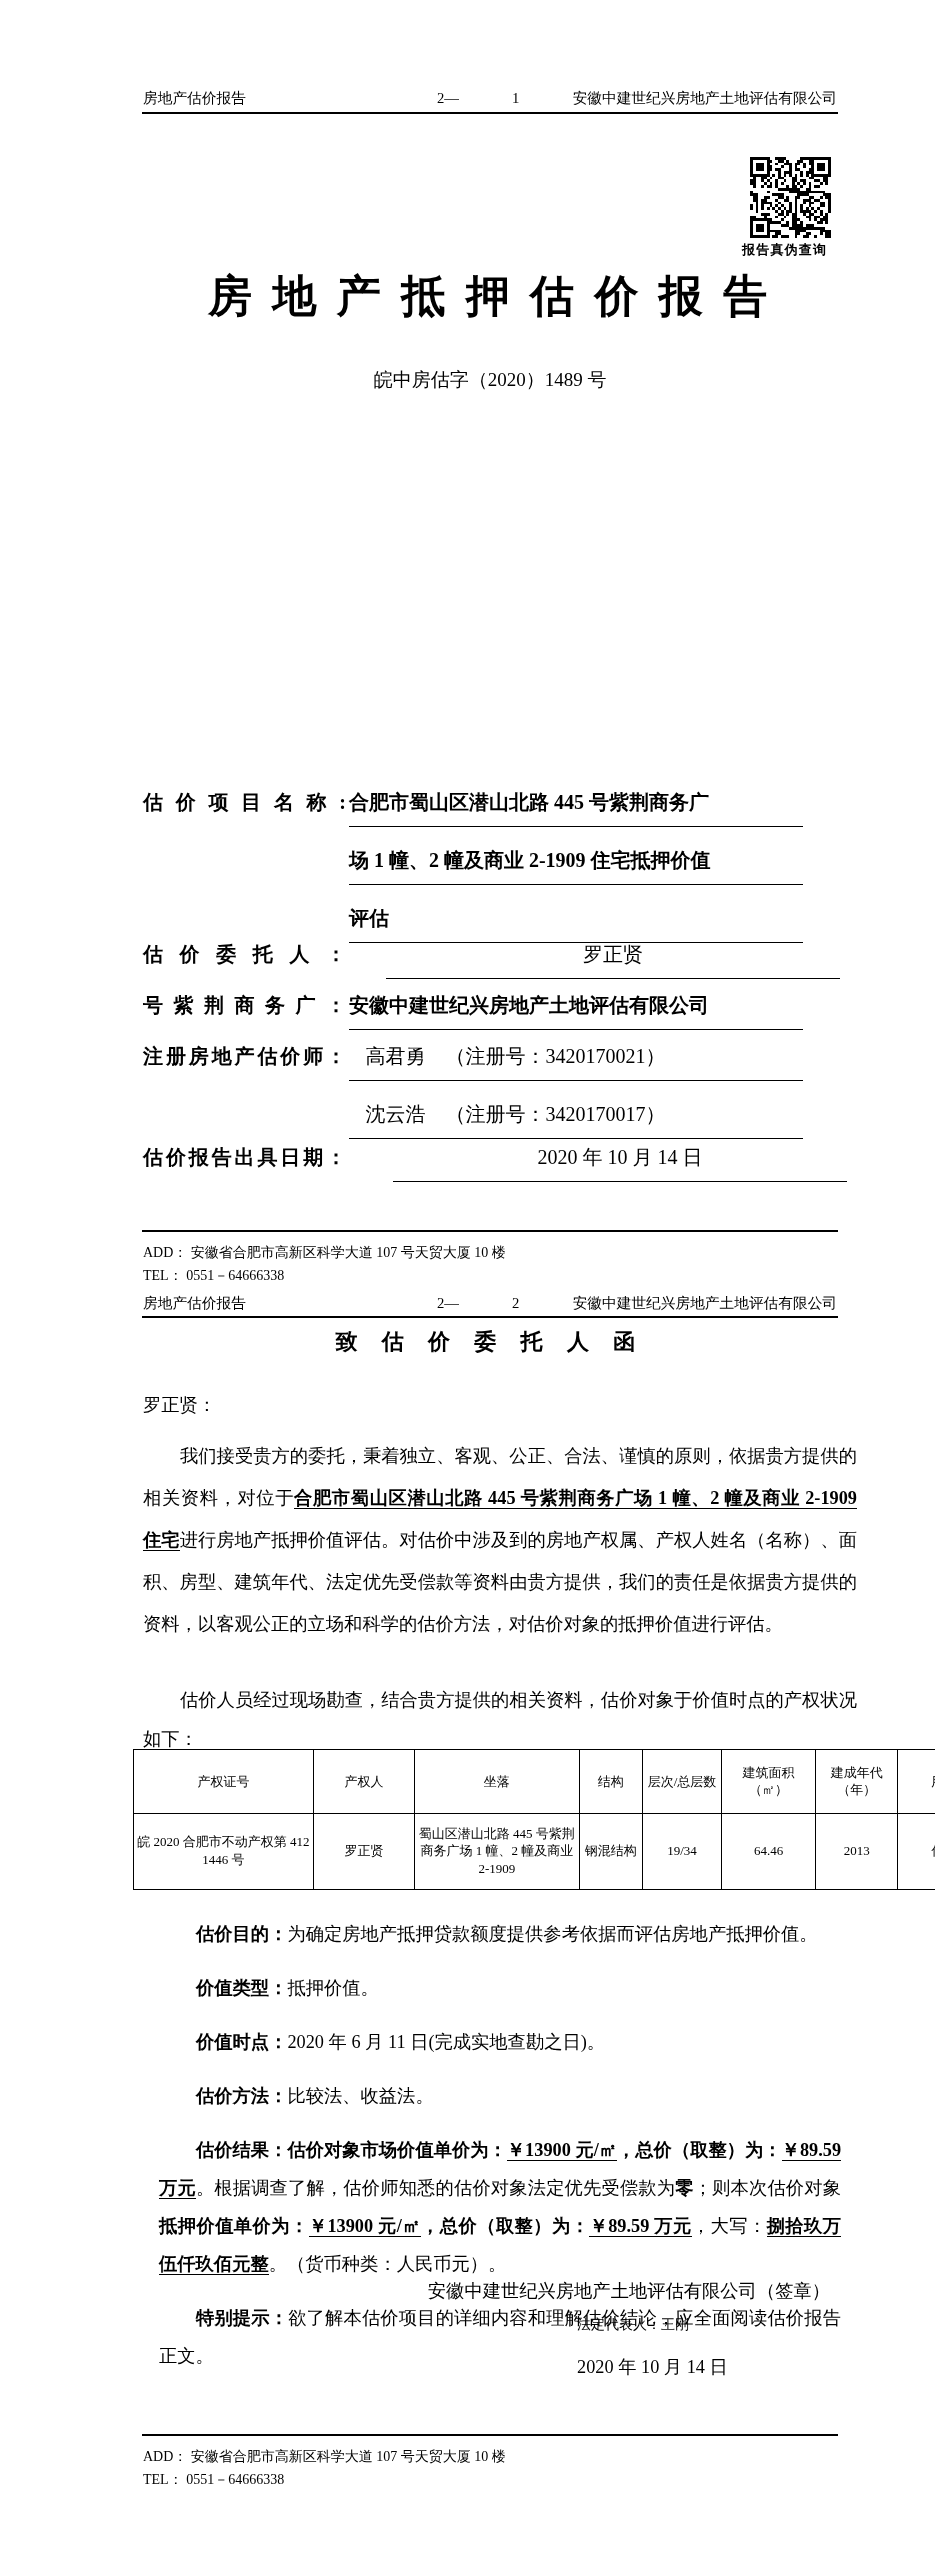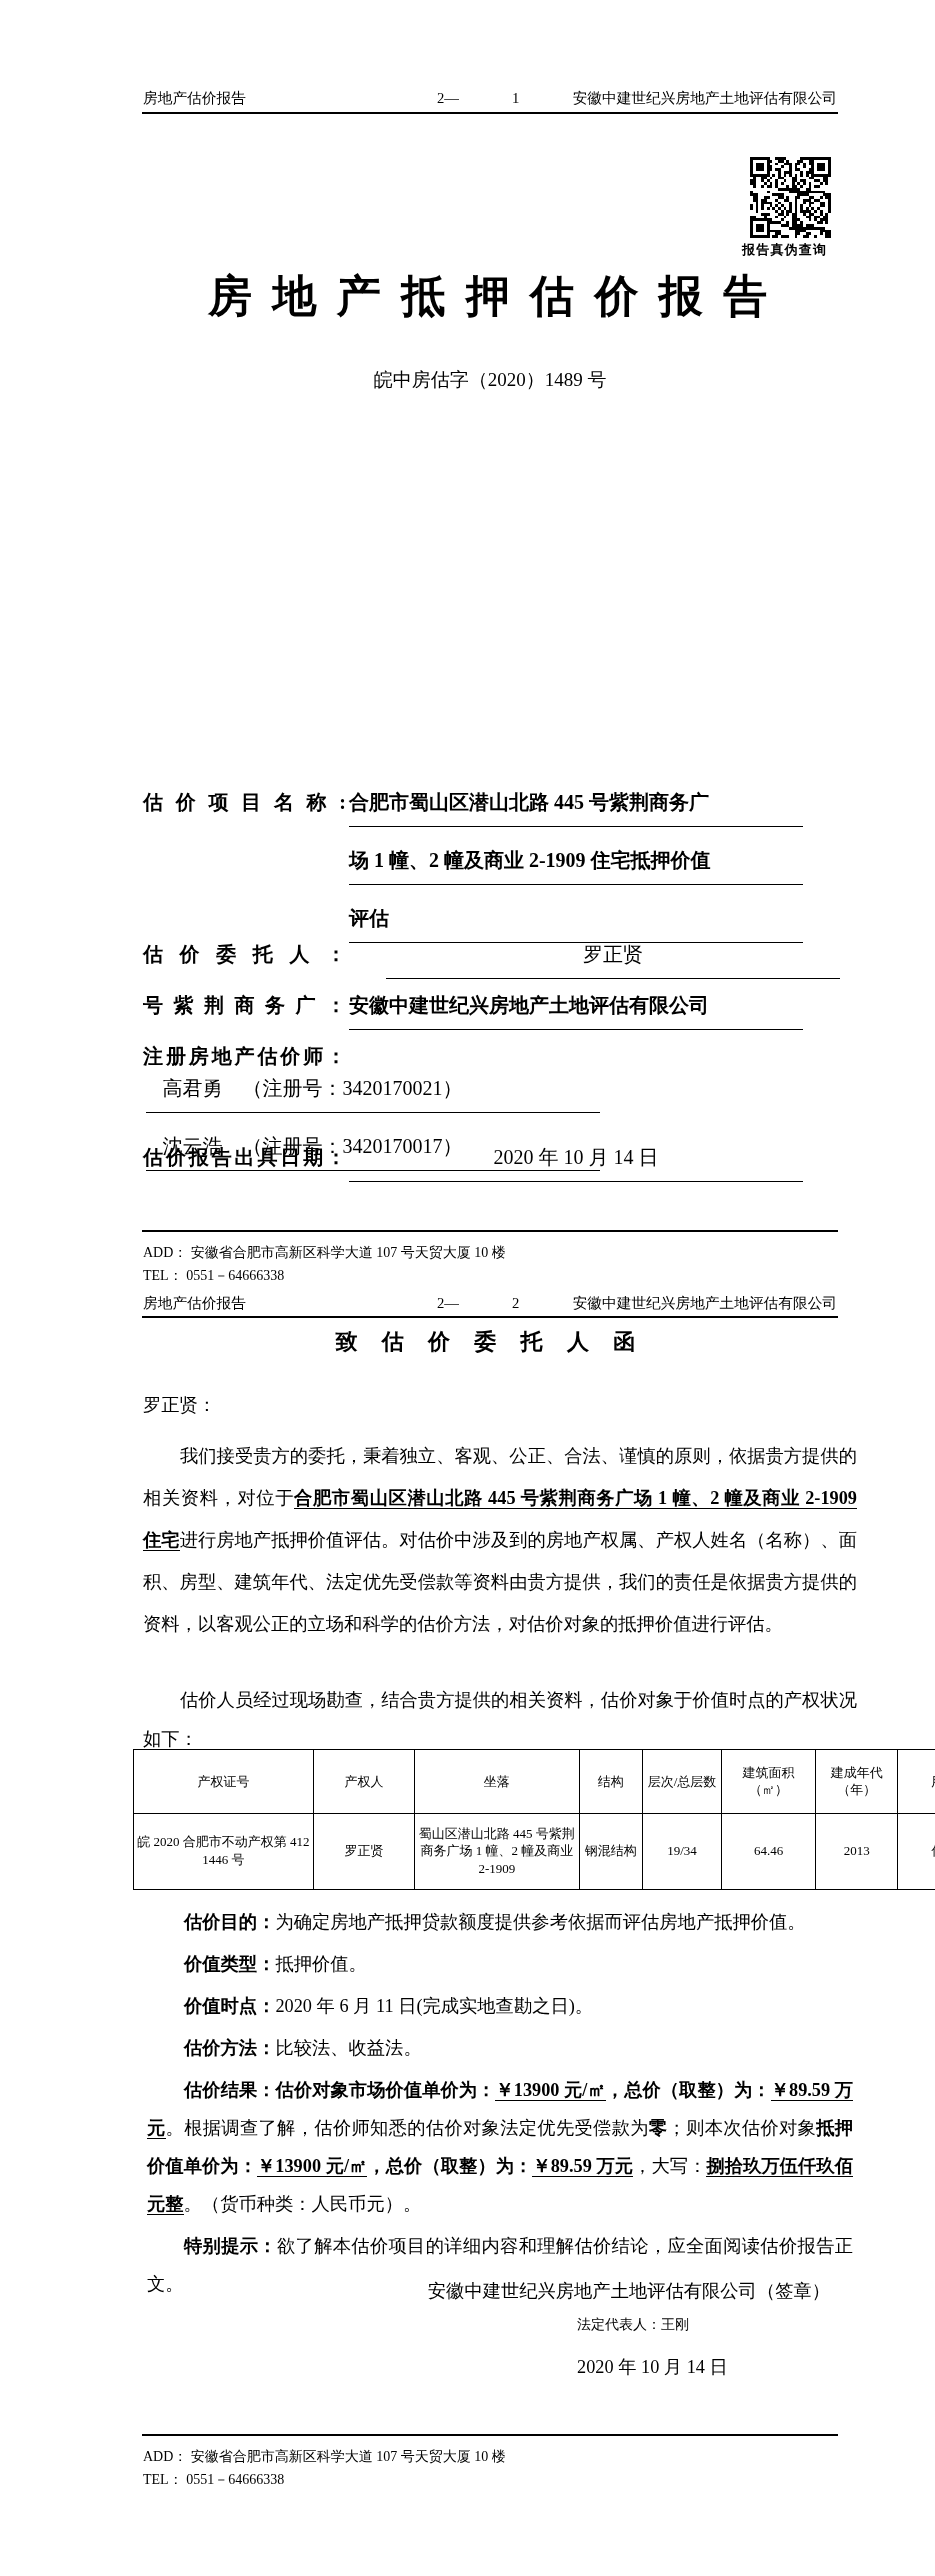--- a/index.html
+++ b/index.html
@@ -39,21 +39,21 @@
   .ft{position:absolute;left:143px;width:708px;font-size:14px;line-height:20px;}
 
   
   .letter-title{position:absolute;left:143px;top:1327px;width:694px;text-align:center;
                 font-size:22px;font-weight:bold;letter-spacing:9.4px;}
   .salutation{position:absolute;left:143px;top:1392px;font-size:18.3px;}
   .para{position:absolute;left:143px;width:714px;font-size:18.3px;text-align:justify;}
   .p1{top:1435px;line-height:42px;text-indent:37px;}
   .p2{top:1681px;line-height:39px;text-indent:37px;}
   .items{position:absolute;left:143px;top:1899px;width:714px;font-size:18.3px;line-height:38px;}
-  .items p{margin:4px;text-indent:37px;text-align:justify;}
+  .items p{margin:16px;text-indent:37px;text-align:justify;}
   .b{font-weight:bold;}
   .u{border-bottom:1.8px solid #000;}
 
   
   .ptable{position:absolute;left:133px;top:1749px;width:858px;border-collapse:collapse;
           table-layout:fixed;font-size:13px;line-height:17.7px;}
   .ptable th,.ptable td{border:1.2px solid #000;text-align:center;vertical-align:middle;
           font-weight:normal;padding:2.4px 1.8px;word-break:break-all;}
   .ptable thead th{height:58px;}
   .ptable tbody td{height:70px;}
@@ -524,29 +524,29 @@
     </div>
   </div>
 
   <div class="frow" style="top:986px;">
     <div class="flabel">号紫荆商务广：</div>
     <div class="fvals">
       <div class="fval bold">安徽中建世纪兴房地产土地评估有限公司</div>
     </div>
   </div>
 
-  <div class="frow" style="top:1037px;flex-direction:column;">
+  <div class="frow" style="top:1037px;">
     <div class="flabel">注册房地产估价师：</div>
     <div class="fvals">
       <div class="fval pad">高君勇　（注册号：3420170021）</div>
       <div class="fval pad">沈云浩　（注册号：3420170017）</div>
     </div>
   </div>
 
-  <div class="frow" style="top:1138px;">
+  <div class="frow" style="top:1138px;gap:44px;">
     <div class="flabel">估价报告出具日期：</div>
     <div class="fvals">
       <div class="fval center">2020 年 10 月 14 日</div>
     </div>
   </div>
 
   <div class="rule" style="top:1230px;"></div>
   <div class="ft" style="top:1243px;">ADD： 安徽省合肥市高新区科学大道 107 号天贸大厦 10 楼</div>
   <div class="ft" style="top:1266px;">TEL： 0551－64666338</div>
 

